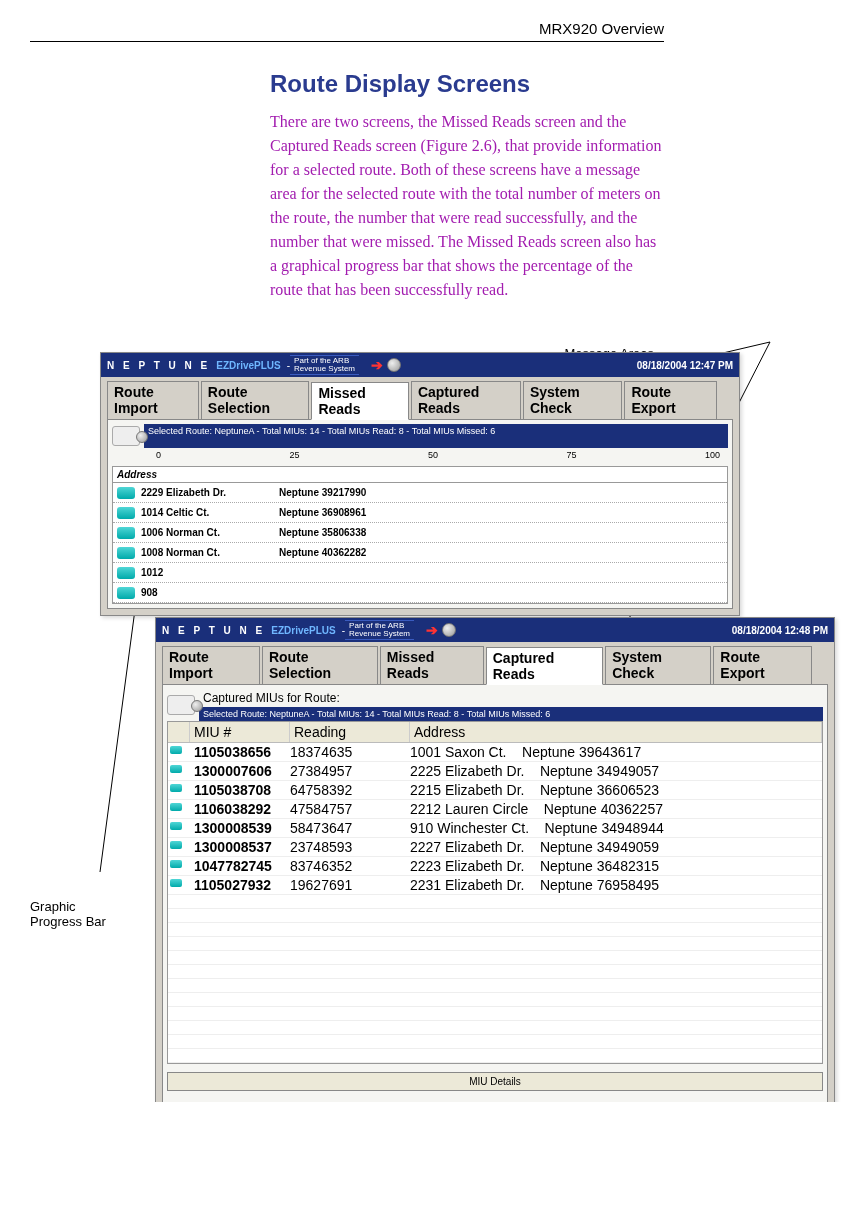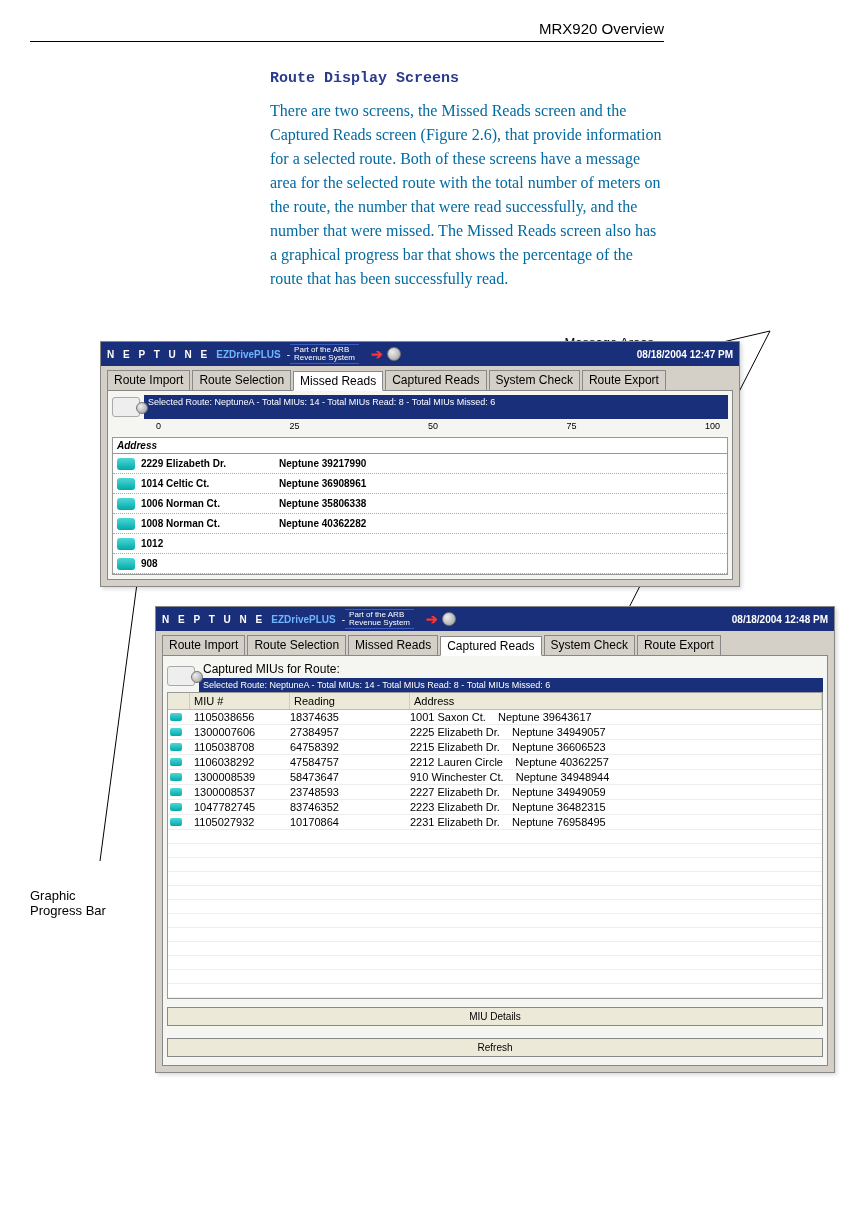--- a/index.html
+++ b/index.html
@@ -20,31 +20,31 @@
     font-family: Arial, Helvetica, sans-serif;
     font-size: 15px;
     margin-bottom: 4px;
   }
   .header-rule {
     border: none;
     border-top: 1px solid #000;
     margin: 0 0 20px 0;
   }
   .section-title {
-    font-family: Liberation Mono, monospace;
+    font-family: Liberation Sans, sans-serif;
     font-weight: bold;
-    font-size: 15px;
+    font-size: 24px;
     color: #2a3b8f;
     margin: 28px 0 12px 240px;
   }
   .body-text {
     margin: 0 0 0 240px;
     font-size: 16px;
     line-height: 1.5;
-    color: #0369a1;
+    color: #a21caf;
   }
   .callout-label {
     font-family: Liberation Sans, sans-serif;
     font-size: 13px;
     position: absolute;
     margin-top: 20px;
   }
   .svg-overlay {
     position: absolute;
     pointer-events: none;
@@ -81,21 +81,22 @@
     width: 14px; height: 14px; border-radius: 50%;
     background: radial-gradient(circle at 35% 35%, #eee, #999);
     border:1px solid #777;
   }
   .titlebar .dt { margin-left:auto; font-weight:bold;padding-left:48px; }
 
   .tabbar {
     display:flex;
     padding: 4px 22px 0 6px;
     gap:2px;
-    font-size:12px;
+    font-size:14px;
+    font-weight:bold;
   }
   .tab {
     background:#d4d0c8;
     border:1px solid #888;
     border-bottom:none;
     padding:2px 6px;
   }
   .tab.active {
     background:#fff;
     border-bottom:1px solid #fff;
@@ -147,34 +148,34 @@
   .addr-row::before{
     content:""; position:absolute; left:4px; top:4px; width:18px; height:12px;
     background: linear-gradient(#4fd6d6,#0aa); border-radius:3px;
   }
   .addr-row .a1{ width:120px; } .addr-row .a2{ }
 
   
   .cap-sub { font-size:12px; padding:2px 4px; color:#000; }
   .grid {
     background:#fff; border:1px solid #999;
-    font-size:11px;
+    font-size:14px;
   }
   .grid-head { display:flex; background:#ece9d8; border-bottom:1px solid #bbb; }
   .grid-head div { padding:2px 4px; border-right:1px solid #ccc; font-weight:normal; }
   .gh-icon{width:22px;} .gh-miu{width:100px;} .gh-read{width:120px;} .gh-addr{flex:1;}
   .grid-body .gr {
     display:flex; border-bottom:1px solid #eee; padding:1px 0;
   }
   .gr .c-icon{width:22px; position:relative;}
   .gr .c-icon::before{
     content:""; position:absolute; left:2px; top:2px; width:12px; height:8px;
     background:linear-gradient(#4fd6d6,#0aa); border-radius:2px;
   }
-  .gr .c-miu{width:100px; padding-left:4px;} .gr .c-read{width:120px;} .gr .c-addr{flex:1;}
+  .gr .c-miu{width:100px; padding-left:4px;font-weight:bold;} .gr .c-read{width:120px;} .gr .c-addr{flex:1;}
   .grid-body .blank { height:14px; border-bottom:1px solid #eee; }
   .btn-row { display:flex; justify-content:center; gap:12px; padding:8px 0 4px 0;flex-direction:column;}
   .btn {
     background:#ece9d8; border:1px solid #888; padding:3px 14px; font-size:10px; cursor:pointer;
   }
 
   .figure-caption {
     text-align:center;
     font-family: Arial, Helvetica, sans-serif;
     font-weight:bold;
@@ -360,21 +361,21 @@
               </div>
               <div class="gr">
                 <div class="c-icon"></div>
                 <div class="c-miu">1047782745</div>
                 <div class="c-read">83746352</div>
                 <div class="c-addr">2223 Elizabeth Dr. &nbsp;&nbsp; Neptune 36482315</div>
               </div>
               <div class="gr">
                 <div class="c-icon"></div>
                 <div class="c-miu">1105027932</div>
-                <div class="c-read">10170864</div>
+                <div class="c-read">19627691</div>
                 <div class="c-addr">2231 Elizabeth Dr. &nbsp;&nbsp; Neptune 76958495</div>
               </div>
               <div class="blank"></div>
               <div class="blank"></div>
               <div class="blank"></div>
               <div class="blank"></div>
               <div class="blank"></div>
               <div class="blank"></div>
               <div class="blank"></div>
               <div class="blank"></div>

